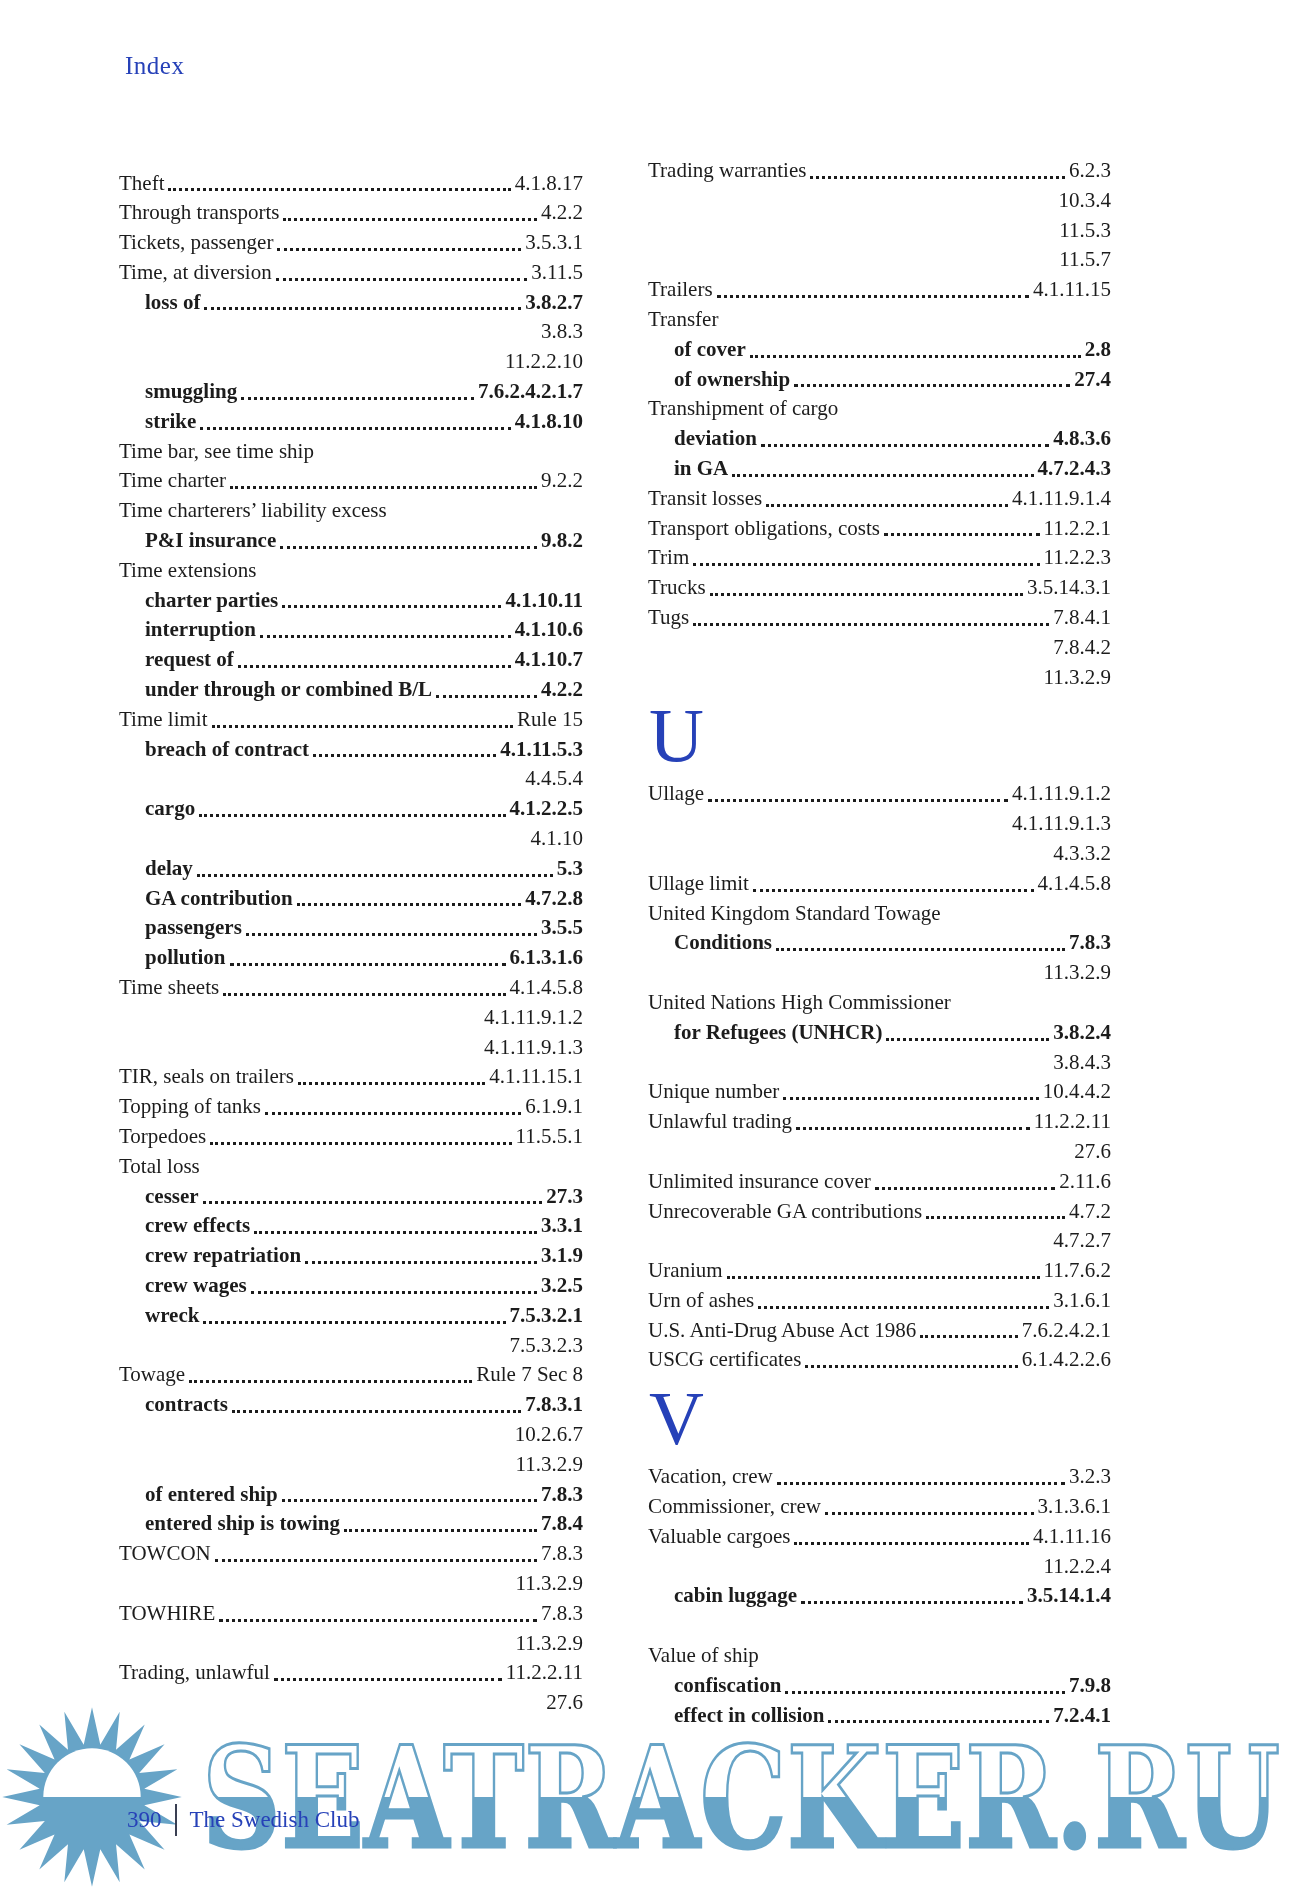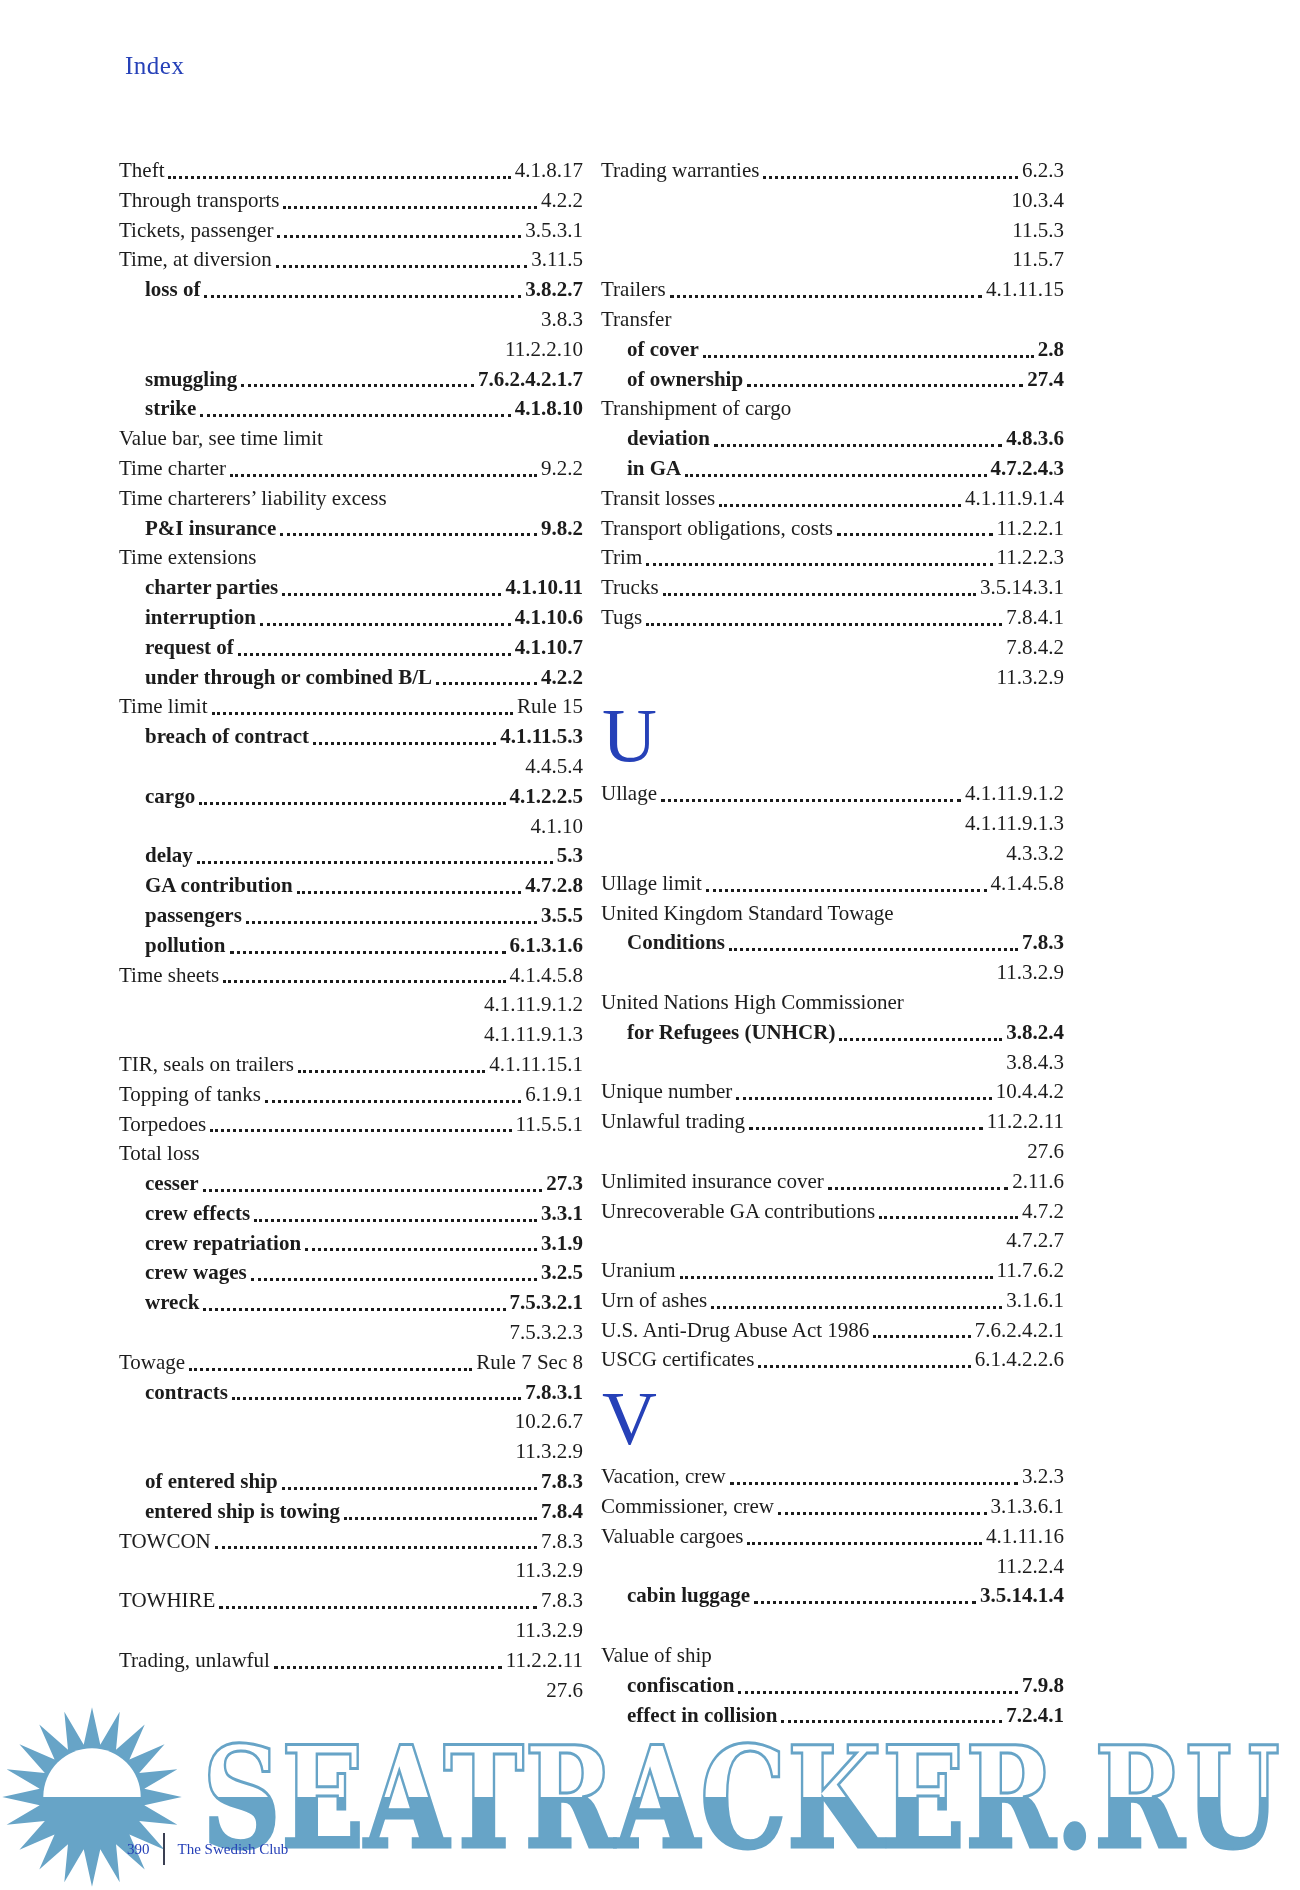--- a/index.html
+++ b/index.html
@@ -15,21 +15,21 @@
     font-family:"Liberation Serif", serif;
   }
   .page{position:absolute;inset:0;}
   .page-title{
     position:absolute;left:121px;top:48px;margin:4px;
     font-size:25px;font-weight:normal;color:var(--accent);
     letter-spacing:0.5px;
   }
   .columns{
     position:absolute;left:119px;top:156px;
-    display:flex;
+    display:flex;gap:47px;align-items:center;
   }
   .col{display:block;}
   .col-left{width:464px;}
   .col-right{width:463px;margin-left:18px;}
   .entry{
     display:flex;align-items:baseline;
     font-size:21px;line-height:var(--lh);
     white-space:nowrap;
   }
   .entry.indent{padding-left:26px;font-weight:bold;}
@@ -53,21 +53,21 @@
   .watermark{position:absolute;left:202px;top:1735px;z-index:2;overflow:visible;}
   .wm-text{
     font-family:"DejaVu Serif", serif;
     font-weight:bold;
   }
   .wm-outline{fill:#ffffff;stroke:var(--wm);stroke-width:3px;}
   .wm-fill{fill:var(--wm);stroke:none;}
   .footer{
     position:absolute;left:127px;top:1804px;z-index:3;
     display:flex;align-items:center;
-    color:var(--accent);font-size:15px;margin-top:29px;
+    color:var(--accent);font-size:23px;
   }
   .footer .divider{
     width:0;height:32px;
     border-left:2px solid #3a3f52;
     margin:0 13px;
   }
 </style>
 </head>
 <body>
 
@@ -114,21 +114,21 @@
           <span class="label">smuggling</span>
           <span class="leader"></span>
           <span class="ref">7.6.2.4.2.1.7</span>
         </div>
         <div class="entry indent">
           <span class="label">strike</span>
           <span class="leader"></span>
           <span class="ref">4.1.8.10</span>
         </div>
         <div class="entry">
-          <span class="label">Value bar, see time limit</span>
+          <span class="label">Time bar, see time ship</span>
         </div>
         <div class="entry">
           <span class="label">Time charter</span>
           <span class="leader"></span>
           <span class="ref">9.2.2</span>
         </div>
         <div class="entry">
           <span class="label">Time charterers’ liability excess</span>
         </div>
         <div class="entry indent">

